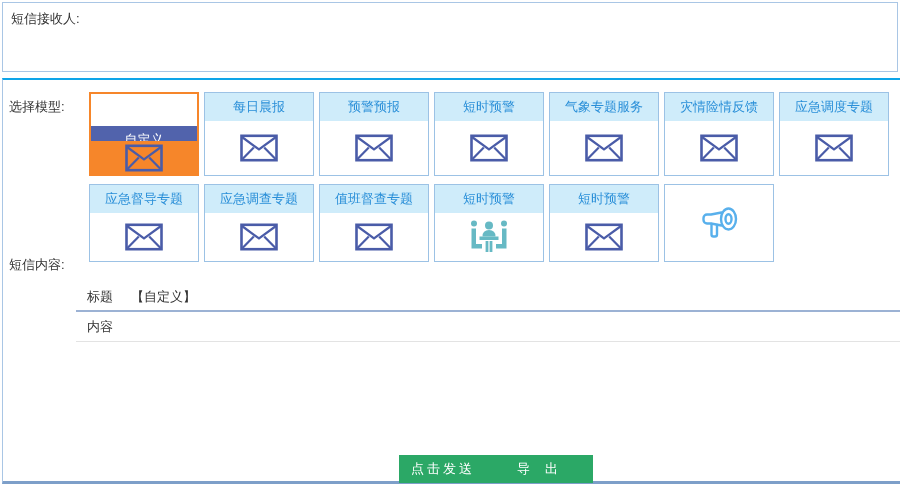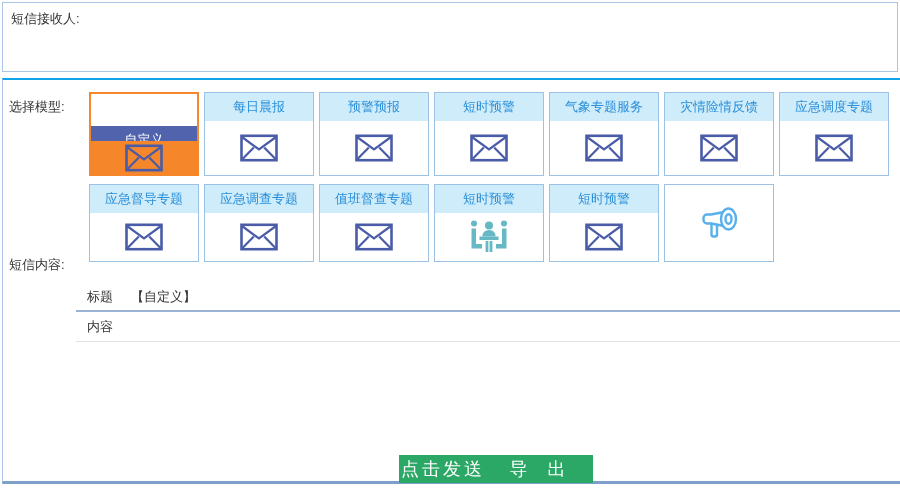--- a/index.html
+++ b/index.html
@@ -43,21 +43,21 @@
   
   .content-label{position:absolute;left:6px;top:176px;white-space:nowrap;}
   .content-fields{position:absolute;left:73px;top:184px;right:0;margin-top:20px;}
   .title-row{height:26px;line-height:26px;border-bottom:2px solid #9cb2d4;padding-left:11px;}
   .title-value{margin-left:18px;}
   .body-row{height:29px;line-height:29px;border-bottom:1px solid #e3e3e3;padding-left:11px;}
   
   .buttons-row{position:absolute;left:0;top:375px;width:100%;height:28px;}
   .green-btn{
     position:absolute;height:28px;border:none;background:#2ba866;color:#fff;
-    font-size:18px;font-family:inherit;cursor:pointer;padding:0;letter-spacing:3px;
+    font-size:13px;font-family:inherit;cursor:pointer;padding:0;letter-spacing:3px;
   }
   .send-button{left:396px;width:88px;}
   .export-button{left:480px;width:110px;letter-spacing:1px;}
   svg{display:block;}
 </style>
 </head>
 <body>
 
 <div class="screen" data-name="sms-compose-screen">
 

